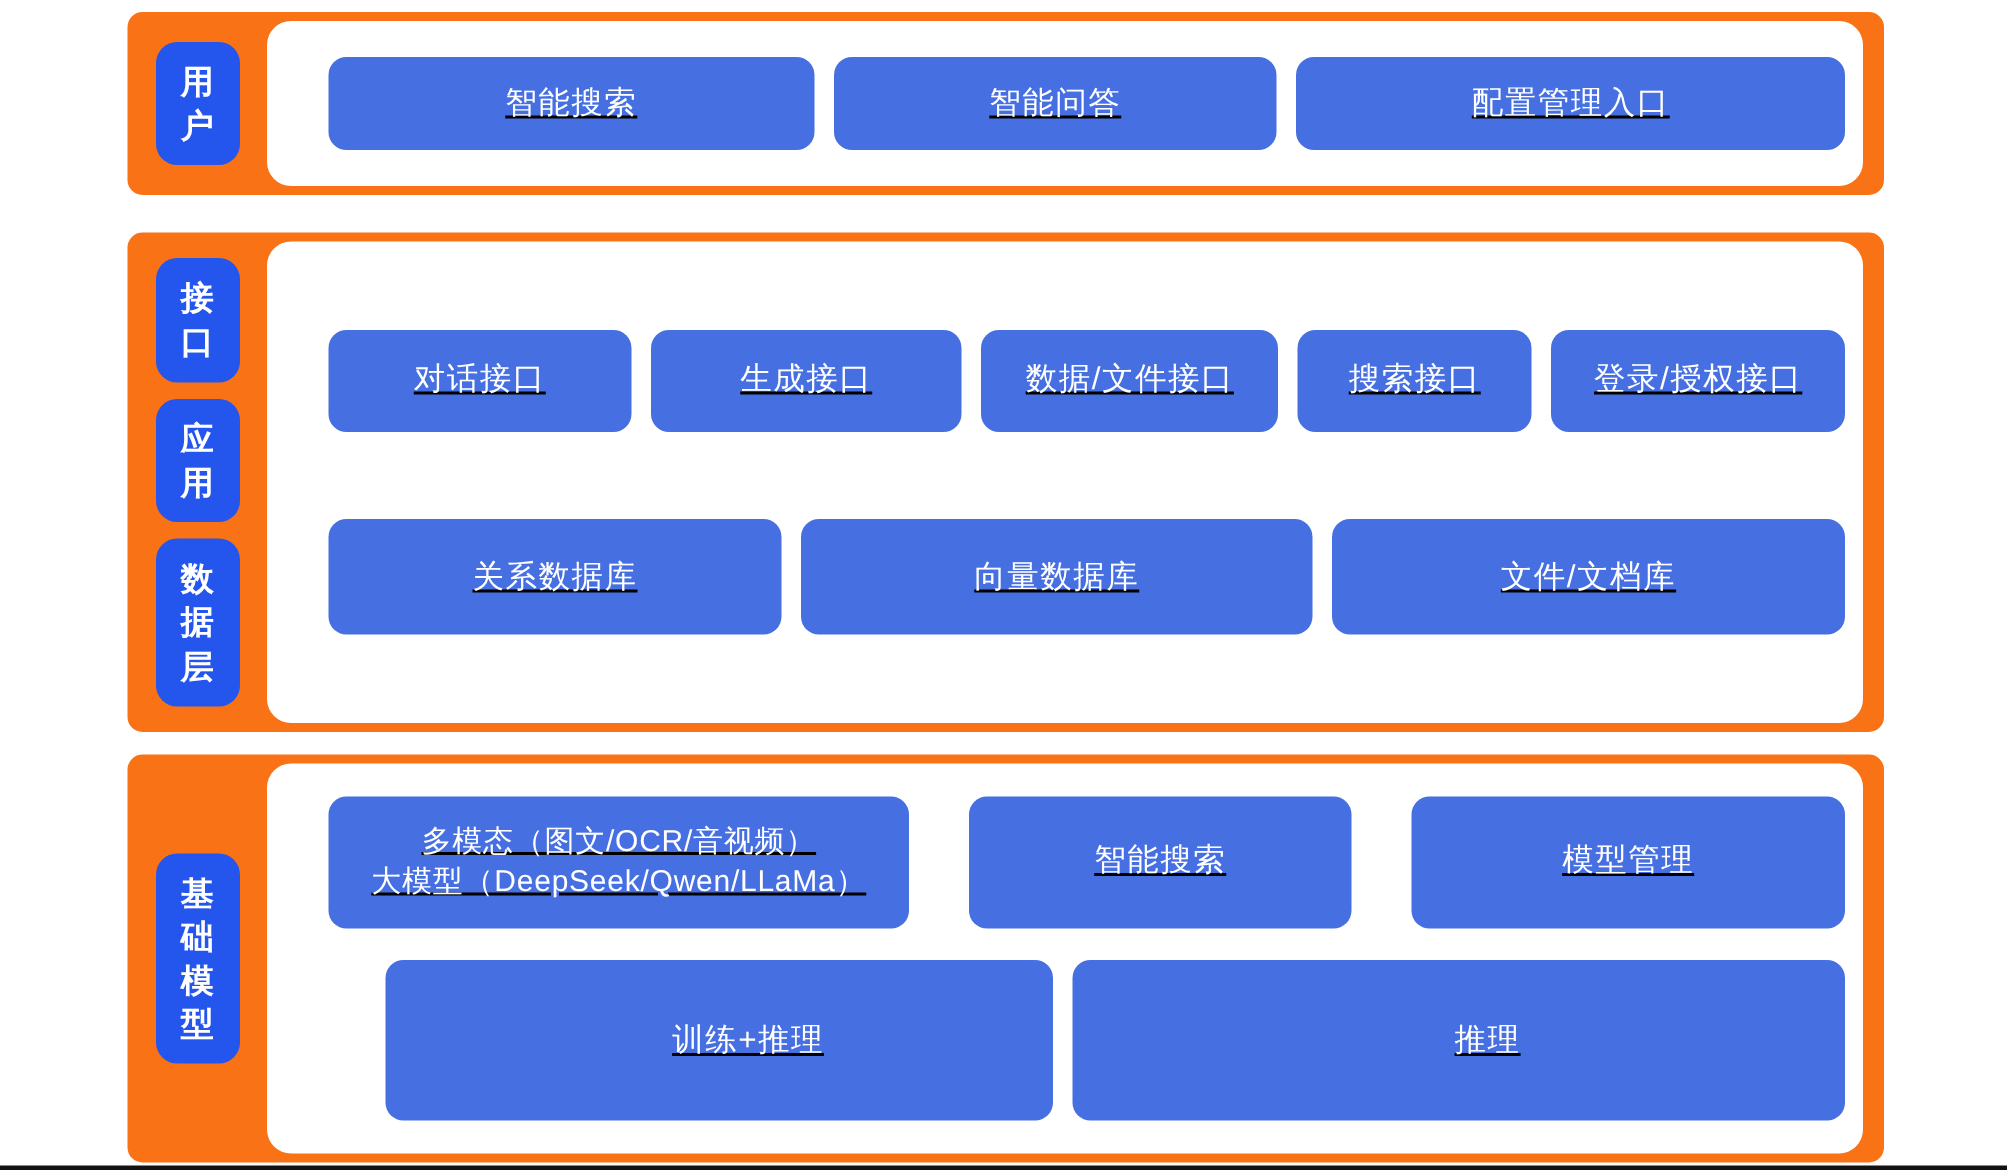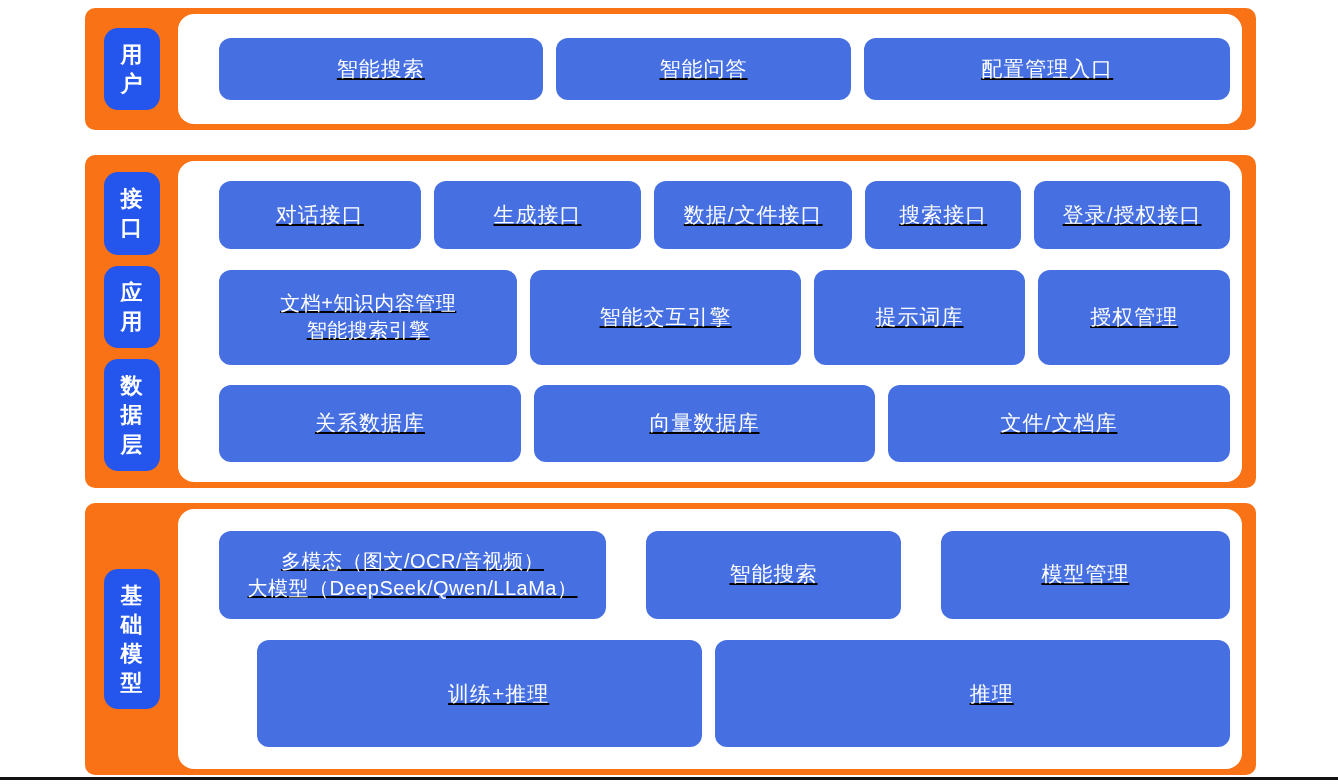--- a/index.html
+++ b/index.html
@@ -91,35 +91,20 @@
           <span class="block-label">数据/文件接口</span>
         </div>
         <div class="block h68" style="flex:158">
           <span class="block-label">搜索接口</span>
         </div>
         <div class="block h68" style="flex:198">
           <span class="block-label">登录/授权接口</span>
         </div>
       </div>
 
-      <div class="row h95">
-        <div class="block h95 two-line" style="flex:296">
-          <span class="block-label">文档+知识内容管理
-智能搜索引擎</span>
-        </div>
-        <div class="block h95" style="flex:268">
-          <span class="block-label">智能交互引擎</span>
-        </div>
-        <div class="block h95" style="flex:210">
-          <span class="block-label">提示词库</span>
-        </div>
-        <div class="block h95" style="flex:190">
-          <span class="block-label">授权管理</span>
-        </div>
-      </div>
 
       <div class="row h77">
         <div class="block h77" style="flex:302">
           <span class="block-label">关系数据库</span>
         </div>
         <div class="block h77" style="flex:341">
           <span class="block-label">向量数据库</span>
         </div>
         <div class="block h77" style="flex:342">
           <span class="block-label">文件/文档库</span>

